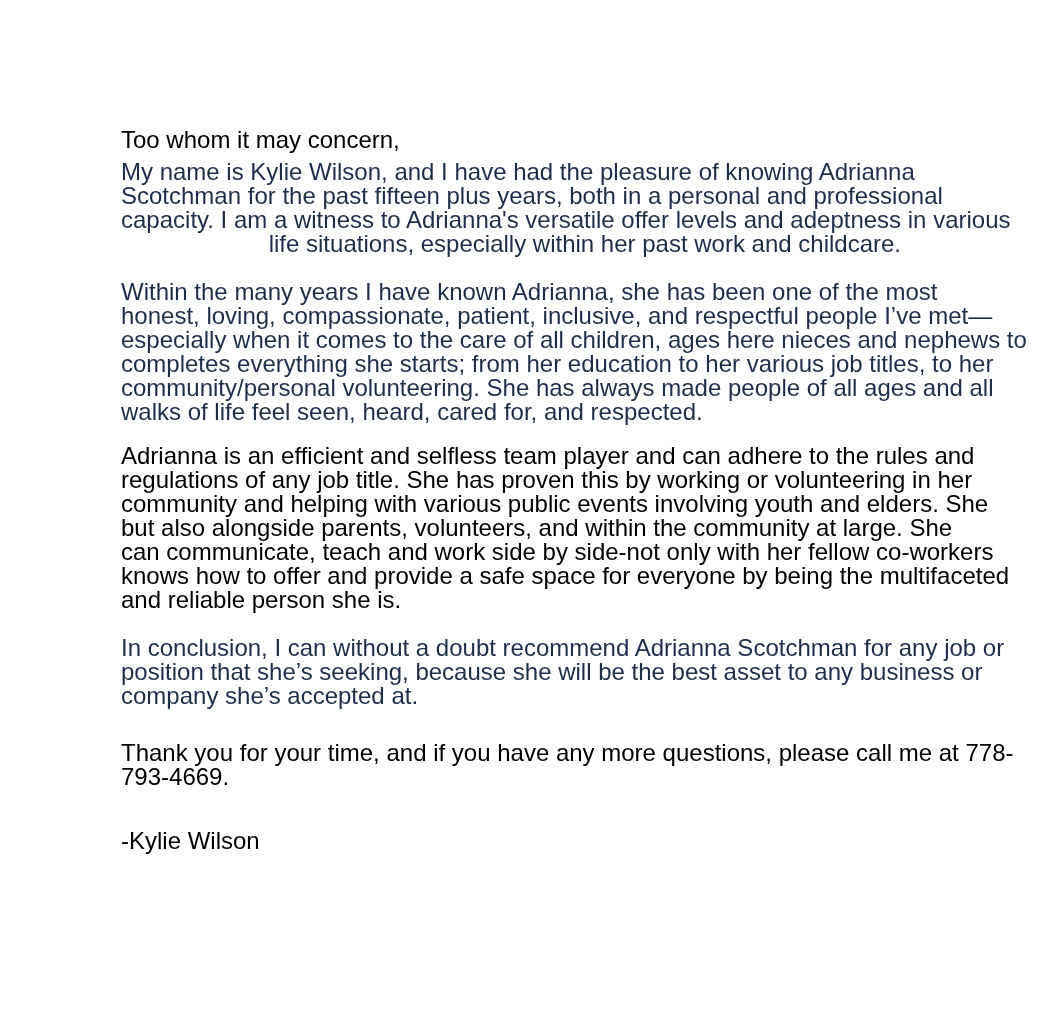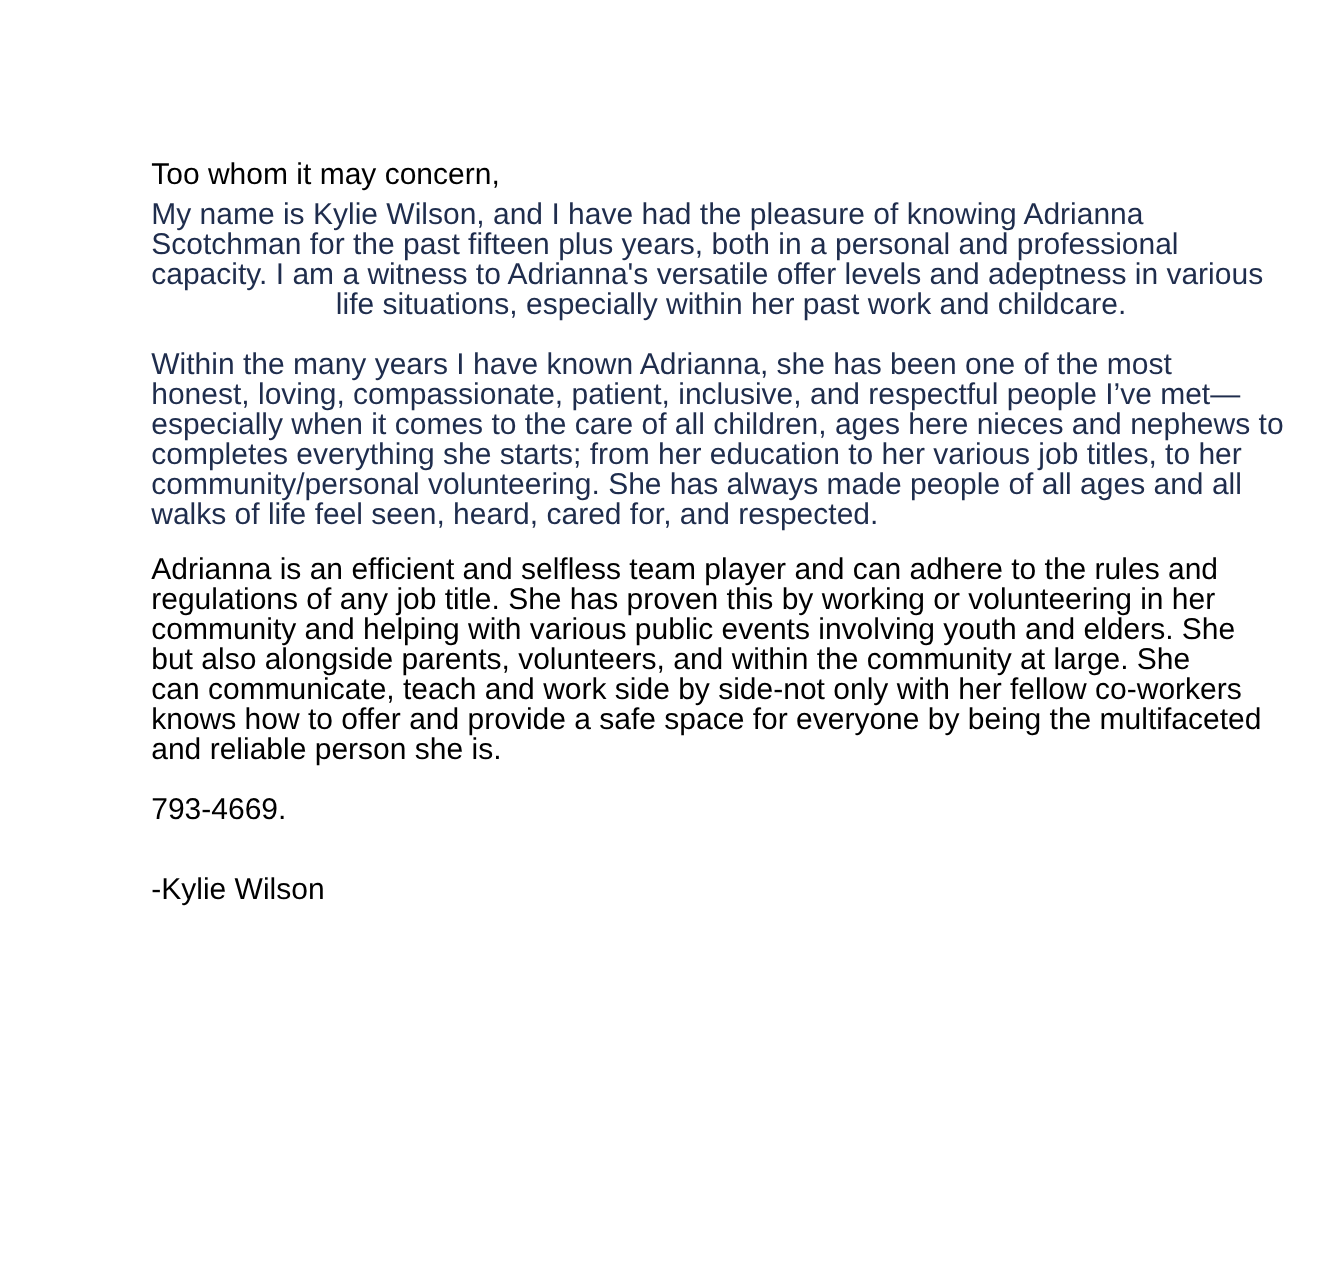--- a/index.html
+++ b/index.html
@@ -51,21 +51,27 @@
   <div id="para3" class="p black">
     <span class="line">Adrianna is an efficient and selfless team player and can adhere to the rules and</span>
     <span class="line">regulations of any job title. She has proven this by working or volunteering in her</span>
     <span class="line">community and helping with various public events involving youth and elders. She</span>
     <span class="line">but also alongside parents, volunteers, and within the community at large. She</span>
     <span class="line">can communicate, teach and work side by side-not only with her fellow co-workers</span>
     <span class="line">knows how to offer and provide a safe space for everyone by being the multifaceted</span>
     <span class="line">and reliable person she is.</span>
   </div>
 
+  <div id="para4" class="p navy">
+    <span class="line">In conclusion, I can without a doubt recommend Adrianna Scotchman for any job or</span>
+    <span class="line">position that she’s seeking, because she will be the best asset to any business or</span>
+    <span class="line">company she’s accepted at.</span>
+  </div>
 
   <div id="para5" class="p black">
+    <span class="line">Thank you for your time, and if you have any more questions, please call me at 778-</span>
     <span class="line">793-4669.</span>
   </div>
 
   <div id="signature" class="p black">
     <span class="line">-Kylie Wilson</span>
   </div>
 </div>
 
 </body></html>

